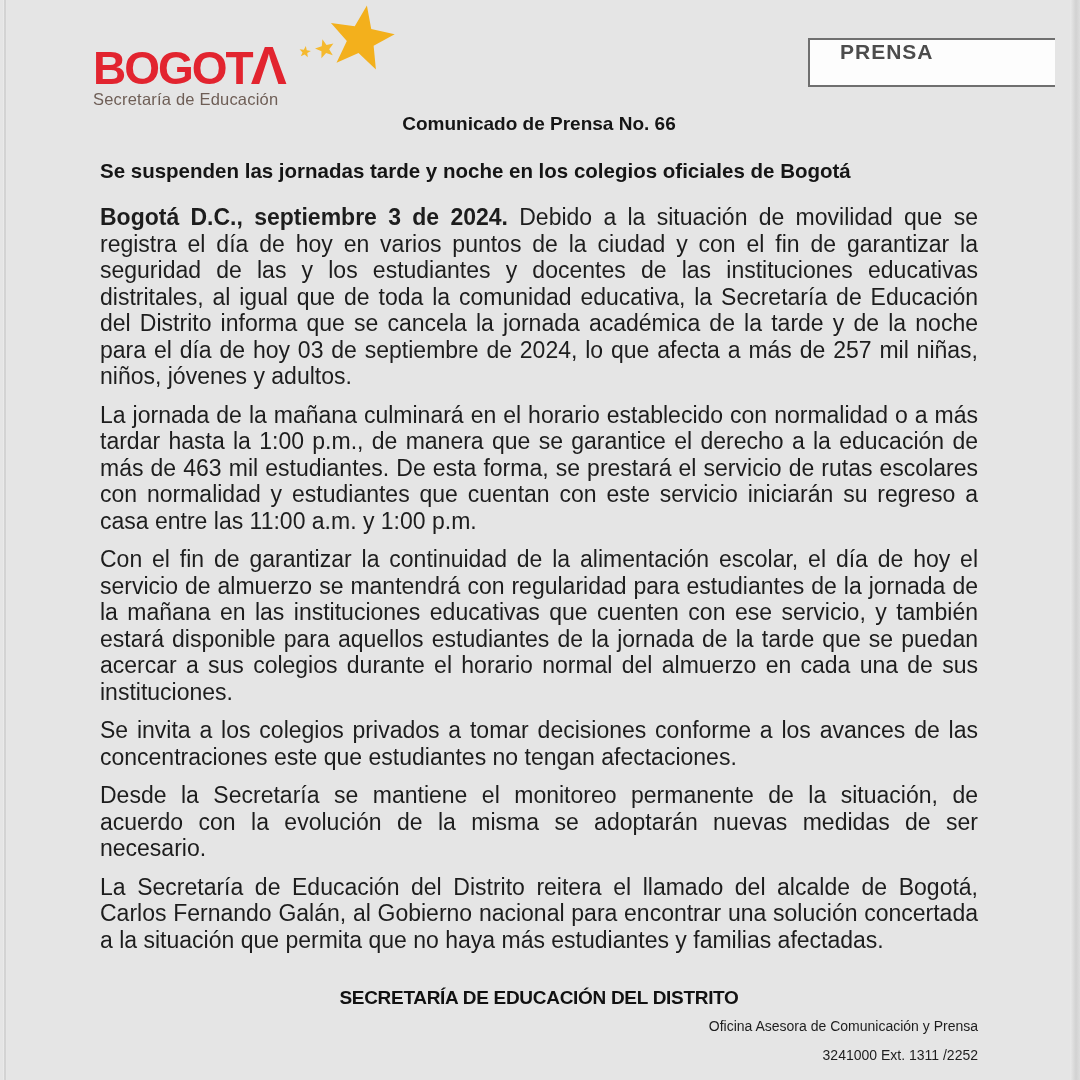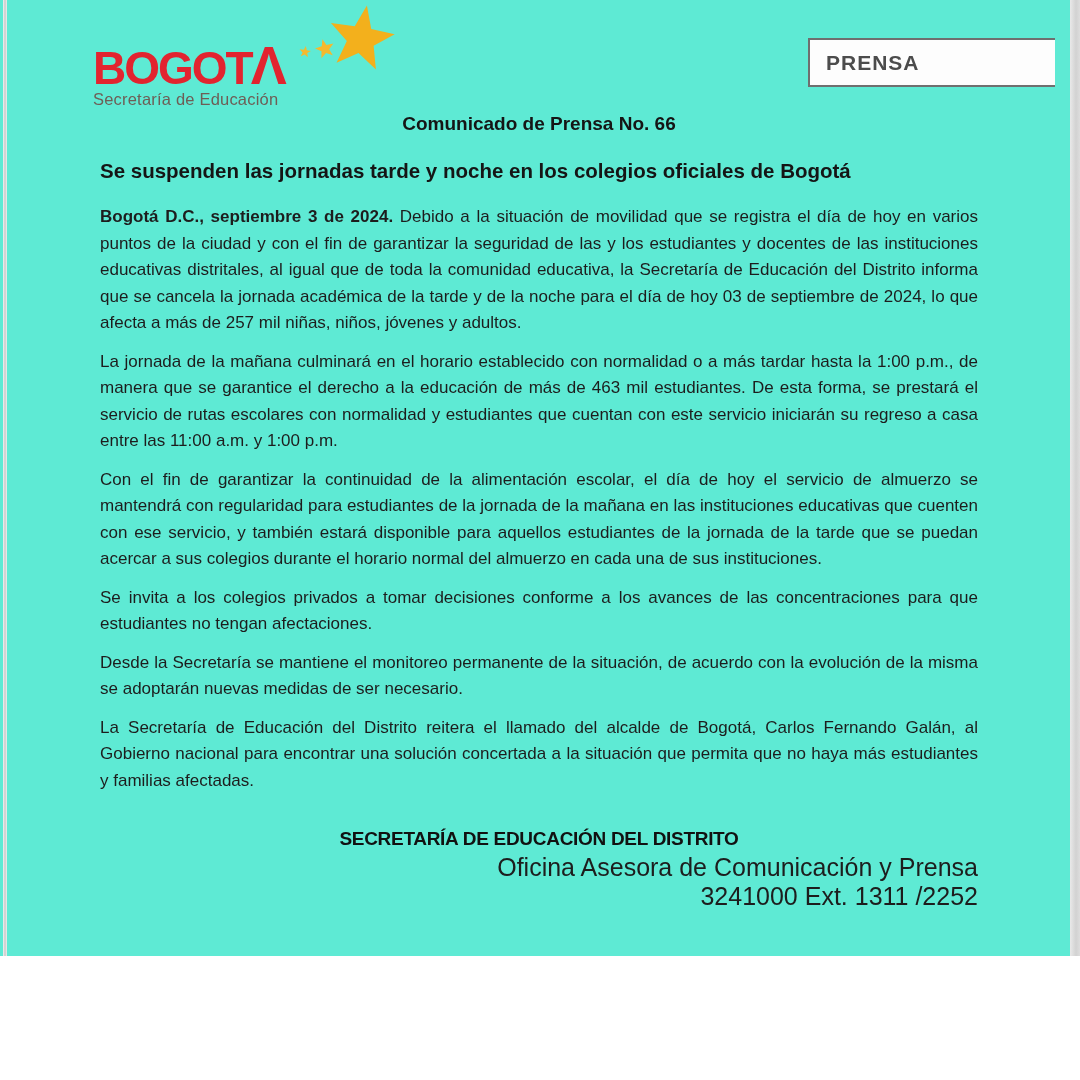--- a/index.html
+++ b/index.html
@@ -1,19 +1,19 @@
 <!DOCTYPE html>
 <html lang="es"><head>
 <meta charset="utf-8">
 <style>
   html,body { margin:0; padding:0; background:#ffffff; }
   .page {
     position:relative;
-    width:1080px; height:956px;
-    background:#5eead4;
+    width:1080px; height:1080px;
+    background:#e5e5e5;
     overflow:hidden;
     font-family:"Liberation Sans", sans-serif;
     color:#1d1d1d;
   }
   
   .edge-left {
     position:absolute; left:3px; top:0; width:4px; height:1080px;
     background:linear-gradient(to right,#f4f4f4,#c9c9c9 50%,#f0f0f0);
   }
   .edge-right {
@@ -36,21 +36,21 @@
     margin-top:6px;
     font-size:16.5px; font-weight:normal; letter-spacing:0.2px;
     color:#6E5E56;
   }
 
   
   .prensa-box {
     position:absolute; top:38px; left:808px; right:25px; height:45px;
     border:2px solid #6f6f6f; border-right:none;
     background:#fdfdfd;
-    display:flex; align-items:center;
+    display:flex; align-items:flex-start;padding-left:14px;
   }
   .prensa-box span {
     padding-left:16px;
     font-size:21px; font-weight:bold; letter-spacing:1px;
     color:#4c4c4c;
   }
 
   
   .article {
     position:absolute; left:100px; right:102px; top:105px;
@@ -58,33 +58,33 @@
   .doc-title {
     margin:8px 0 0; text-align:center;
     font-size:19px; font-weight:bold; color:#151515;
   }
   .headline {
     margin:24px 0 0; text-align:left;
     font-size:20.5px; font-weight:bold; color:#151515;
   }
   .article p.body-par {
     margin:12px 0 0;
-    font-size:17px; line-height:26.5px;
+    font-size:23px; line-height:26.5px;
     text-align:justify; color:#1d1d1d;
   }
   .article p.body-par.first { margin-top:21px; }
   .lead { font-weight:bold; }
 
   
   .signature {
     margin-top:30px;
     text-align:right; line-height:29px;
   }
   .sig-org  { font-size:19px; font-weight:bold; letter-spacing:-0.3px; color:#111;text-align:center; }
-  .sig-line { font-size:25px; color:#1d1d1d; }
+  .sig-line { font-size:14px; color:#1d1d1d; }
 </style>
 </head>
 <body>
 
 <div class="page">
 
   <div class="edge-left"></div>
   <div class="edge-right"></div>
 
   <div class="logo">
@@ -109,21 +109,21 @@
     <p class="doc-title">Comunicado de Prensa No. 66</p>
 
     <p class="headline">Se suspenden las jornadas tarde y noche en los colegios oficiales de Bogotá</p>
 
     <p class="body-par first"><span class="lead">Bogotá D.C., septiembre 3 de 2024.</span><span> Debido a la situación de movilidad que se registra el día de hoy en varios puntos de la ciudad y con el fin de garantizar la seguridad de las y los estudiantes y docentes de las instituciones educativas distritales, al igual que de toda la comunidad educativa, la Secretaría de Educación del Distrito informa que se cancela la jornada académica de la tarde y de la noche para el día de hoy 03 de septiembre de 2024, lo que afecta a más de 257 mil niñas, niños, jóvenes y adultos.</span></p>
 
     <p class="body-par"><span>La jornada de la mañana culminará en el horario establecido con normalidad o a más tardar hasta la 1:00 p.m., de manera que se garantice el derecho a la educación de más de 463 mil estudiantes. De esta forma, se prestará el servicio de rutas escolares con normalidad y estudiantes que cuentan con este servicio iniciarán su regreso a casa entre las 11:00 a.m. y 1:00 p.m.</span></p>
 
     <p class="body-par"><span>Con el fin de garantizar la continuidad de la alimentación escolar, el día de hoy el servicio de almuerzo se mantendrá con regularidad para estudiantes de la jornada de la mañana en las instituciones educativas que cuenten con ese servicio, y también estará disponible para aquellos estudiantes de la jornada de la tarde que se puedan acercar a sus colegios durante el horario normal del almuerzo en cada una de sus instituciones.</span></p>
 
-    <p class="body-par"><span>Se invita a los colegios privados a tomar decisiones conforme a los avances de las concentraciones para que estudiantes no tengan afectaciones.</span></p>
+    <p class="body-par"><span>Se invita a los colegios privados a tomar decisiones conforme a los avances de las concentraciones este que estudiantes no tengan afectaciones.</span></p>
 
     <p class="body-par"><span>Desde la Secretaría se mantiene el monitoreo permanente de la situación, de acuerdo con la evolución de la misma se adoptarán nuevas medidas de ser necesario.</span></p>
 
     <p class="body-par"><span>La Secretaría de Educación del Distrito reitera el llamado del alcalde de Bogotá, Carlos Fernando Galán, al Gobierno nacional para encontrar una solución concertada a la situación que permita que no haya más estudiantes y familias afectadas.</span></p>
 
     <div class="signature">
       <div class="sig-org">SECRETARÍA DE EDUCACIÓN DEL DISTRITO</div>
       <div class="sig-line">Oficina Asesora de Comunicación y Prensa</div>
       <div class="sig-line">3241000 Ext. 1311 /2252</div>
     </div>

